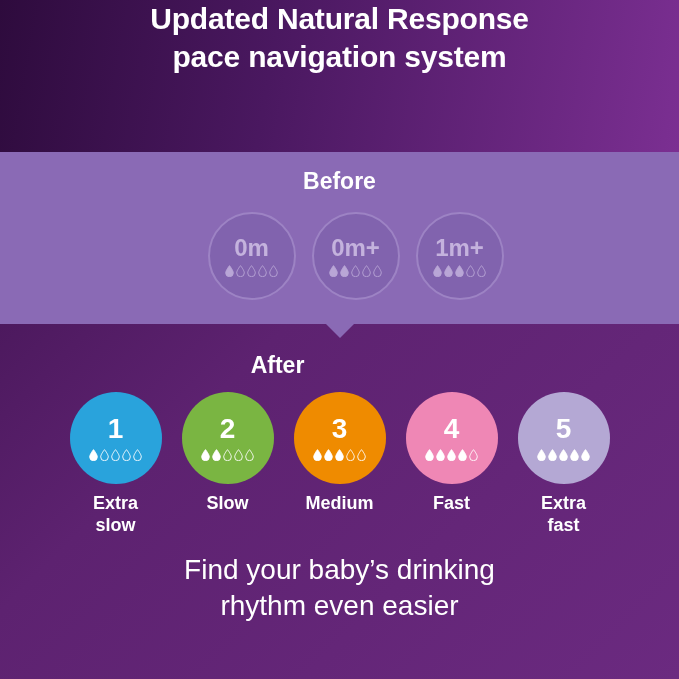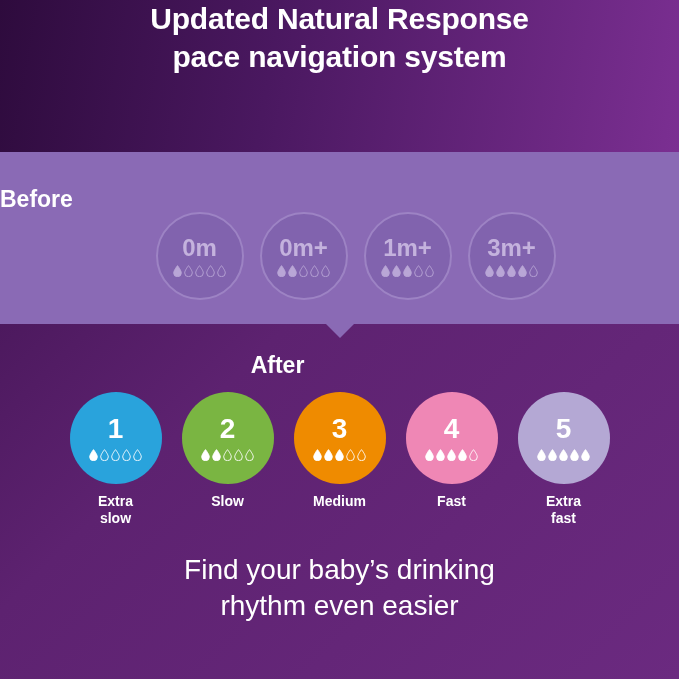--- a/index.html
+++ b/index.html
@@ -49,23 +49,23 @@
     position: absolute;
     left: 0;
     top: 152px;
     width: 679px;
     height: 172px;
     background: #8a6ab5;
   }
   .band-title {
     position: absolute;
     left: 0;
-    top: 34px;
-    width: 679px;
-    text-align: left;
+    top: 16px;
+    width: 679px;
+    text-align: center;
     color: #ffffff;
     font-size: 23px;
     font-weight: bold;
   }
   .before-row {
     position: absolute;
     left: 16px;
     top: 60px;
     width: 679px;
     display: flex;
@@ -158,21 +158,21 @@
   .after-num {
     color: #ffffff;
     font-size: 28px;
     font-weight: bold;
     line-height: 1;
     margin-bottom: 4px;
   }
   .after-name {
     margin-top: 9px;
     color: #ffffff;
-    font-size: 14px;
+    font-size: 18px;
     font-weight: bold;
     text-align: center;
     line-height: 1.2;
     white-space: pre-line;
   }
 
   
   .footer {
     position: absolute;
     left: 0;
@@ -283,50 +283,20 @@
                 <path d="M4.5 0.6 C4.5 0.6 8.3 5.4 8.3 7.9 A3.8 3.8 0 0 1 0.7 7.9 C0.7 5.4 4.5 0.6 4.5 0.6 Z" fill="rgba(0,0,0,0)" stroke="#b9a6d6" stroke-width="0.9"></path>
               </svg>
             </span>
             <span class="drop">
               <svg viewBox="0 0 9 12" xmlns="http://www.w3.org/2000/svg">
                 <path d="M4.5 0.6 C4.5 0.6 8.3 5.4 8.3 7.9 A3.8 3.8 0 0 1 0.7 7.9 C0.7 5.4 4.5 0.6 4.5 0.6 Z" fill="rgba(0,0,0,0)" stroke="#b9a6d6" stroke-width="0.9"></path>
               </svg>
             </span>
           </div>
         </div>
-        <div class="before-circle">
-          <div class="before-label">3m+</div>
-          <div class="drops">
-            <span class="drop">
-              <svg viewBox="0 0 9 12" xmlns="http://www.w3.org/2000/svg">
-                <path d="M4.5 0.6 C4.5 0.6 8.3 5.4 8.3 7.9 A3.8 3.8 0 0 1 0.7 7.9 C0.7 5.4 4.5 0.6 4.5 0.6 Z" fill="#b9a6d6" stroke="#b9a6d6" stroke-width="0.9"></path>
-              </svg>
-            </span>
-            <span class="drop">
-              <svg viewBox="0 0 9 12" xmlns="http://www.w3.org/2000/svg">
-                <path d="M4.5 0.6 C4.5 0.6 8.3 5.4 8.3 7.9 A3.8 3.8 0 0 1 0.7 7.9 C0.7 5.4 4.5 0.6 4.5 0.6 Z" fill="#b9a6d6" stroke="#b9a6d6" stroke-width="0.9"></path>
-              </svg>
-            </span>
-            <span class="drop">
-              <svg viewBox="0 0 9 12" xmlns="http://www.w3.org/2000/svg">
-                <path d="M4.5 0.6 C4.5 0.6 8.3 5.4 8.3 7.9 A3.8 3.8 0 0 1 0.7 7.9 C0.7 5.4 4.5 0.6 4.5 0.6 Z" fill="#b9a6d6" stroke="#b9a6d6" stroke-width="0.9"></path>
-              </svg>
-            </span>
-            <span class="drop">
-              <svg viewBox="0 0 9 12" xmlns="http://www.w3.org/2000/svg">
-                <path d="M4.5 0.6 C4.5 0.6 8.3 5.4 8.3 7.9 A3.8 3.8 0 0 1 0.7 7.9 C0.7 5.4 4.5 0.6 4.5 0.6 Z" fill="#b9a6d6" stroke="#b9a6d6" stroke-width="0.9"></path>
-              </svg>
-            </span>
-            <span class="drop">
-              <svg viewBox="0 0 9 12" xmlns="http://www.w3.org/2000/svg">
-                <path d="M4.5 0.6 C4.5 0.6 8.3 5.4 8.3 7.9 A3.8 3.8 0 0 1 0.7 7.9 C0.7 5.4 4.5 0.6 4.5 0.6 Z" fill="rgba(0,0,0,0)" stroke="#b9a6d6" stroke-width="0.9"></path>
-              </svg>
-            </span>
-          </div>
-        </div>
       </div>
   </div>
 
   <div class="arrow"></div>
 
   <div class="after-title">After</div>
   <div class="after-row" id="after-row">
       <div class="after-item">
         <div class="after-circle" style="background: rgb(41, 163, 220);">
           <div class="after-num">1</div>

